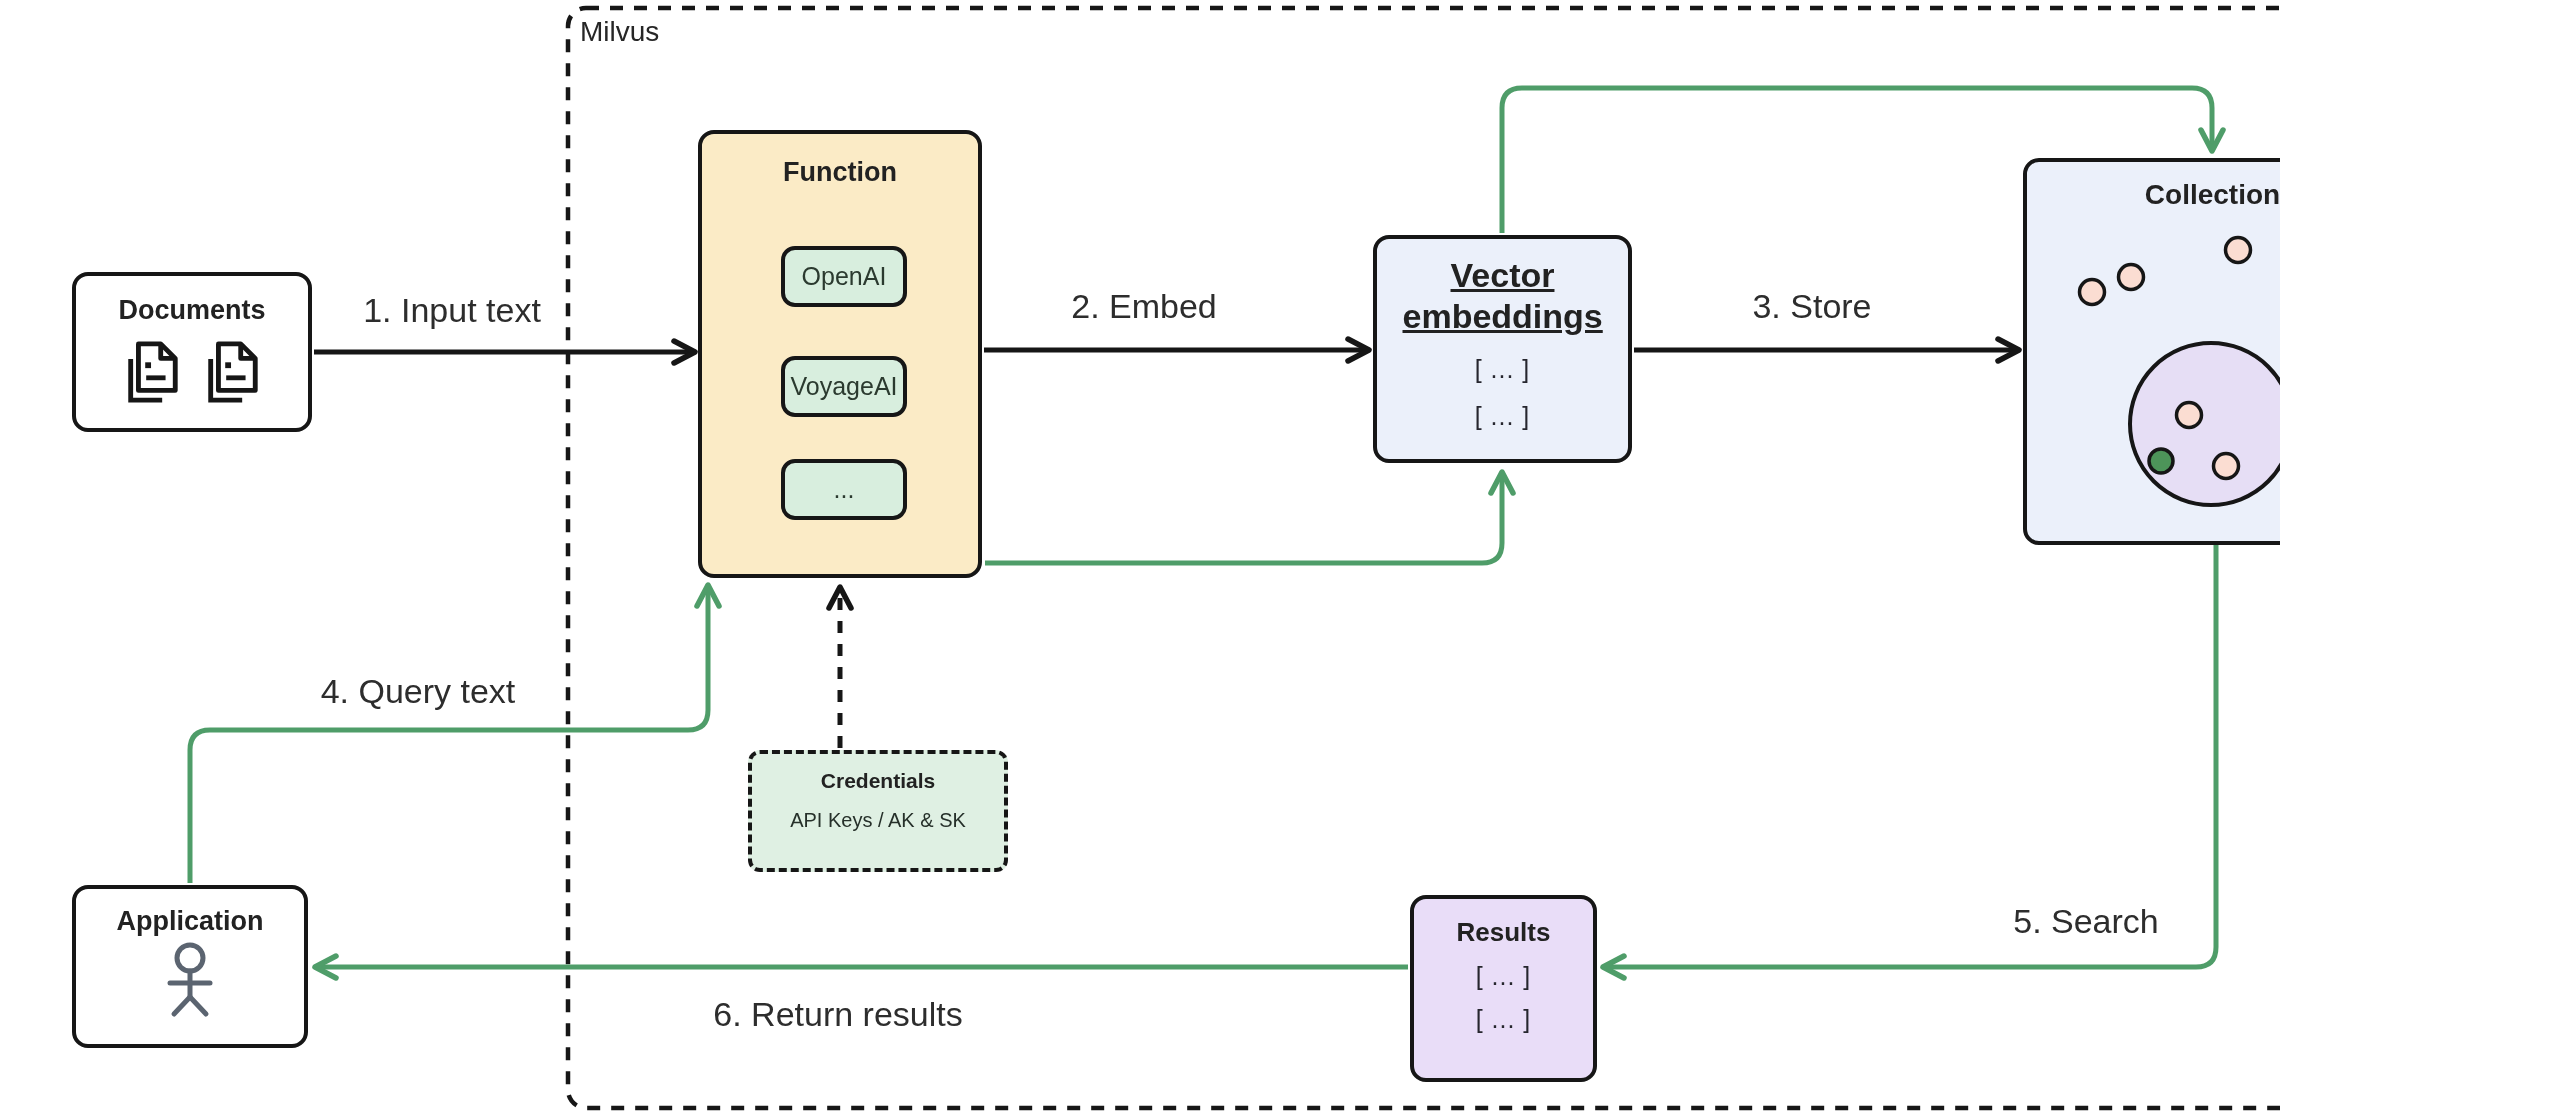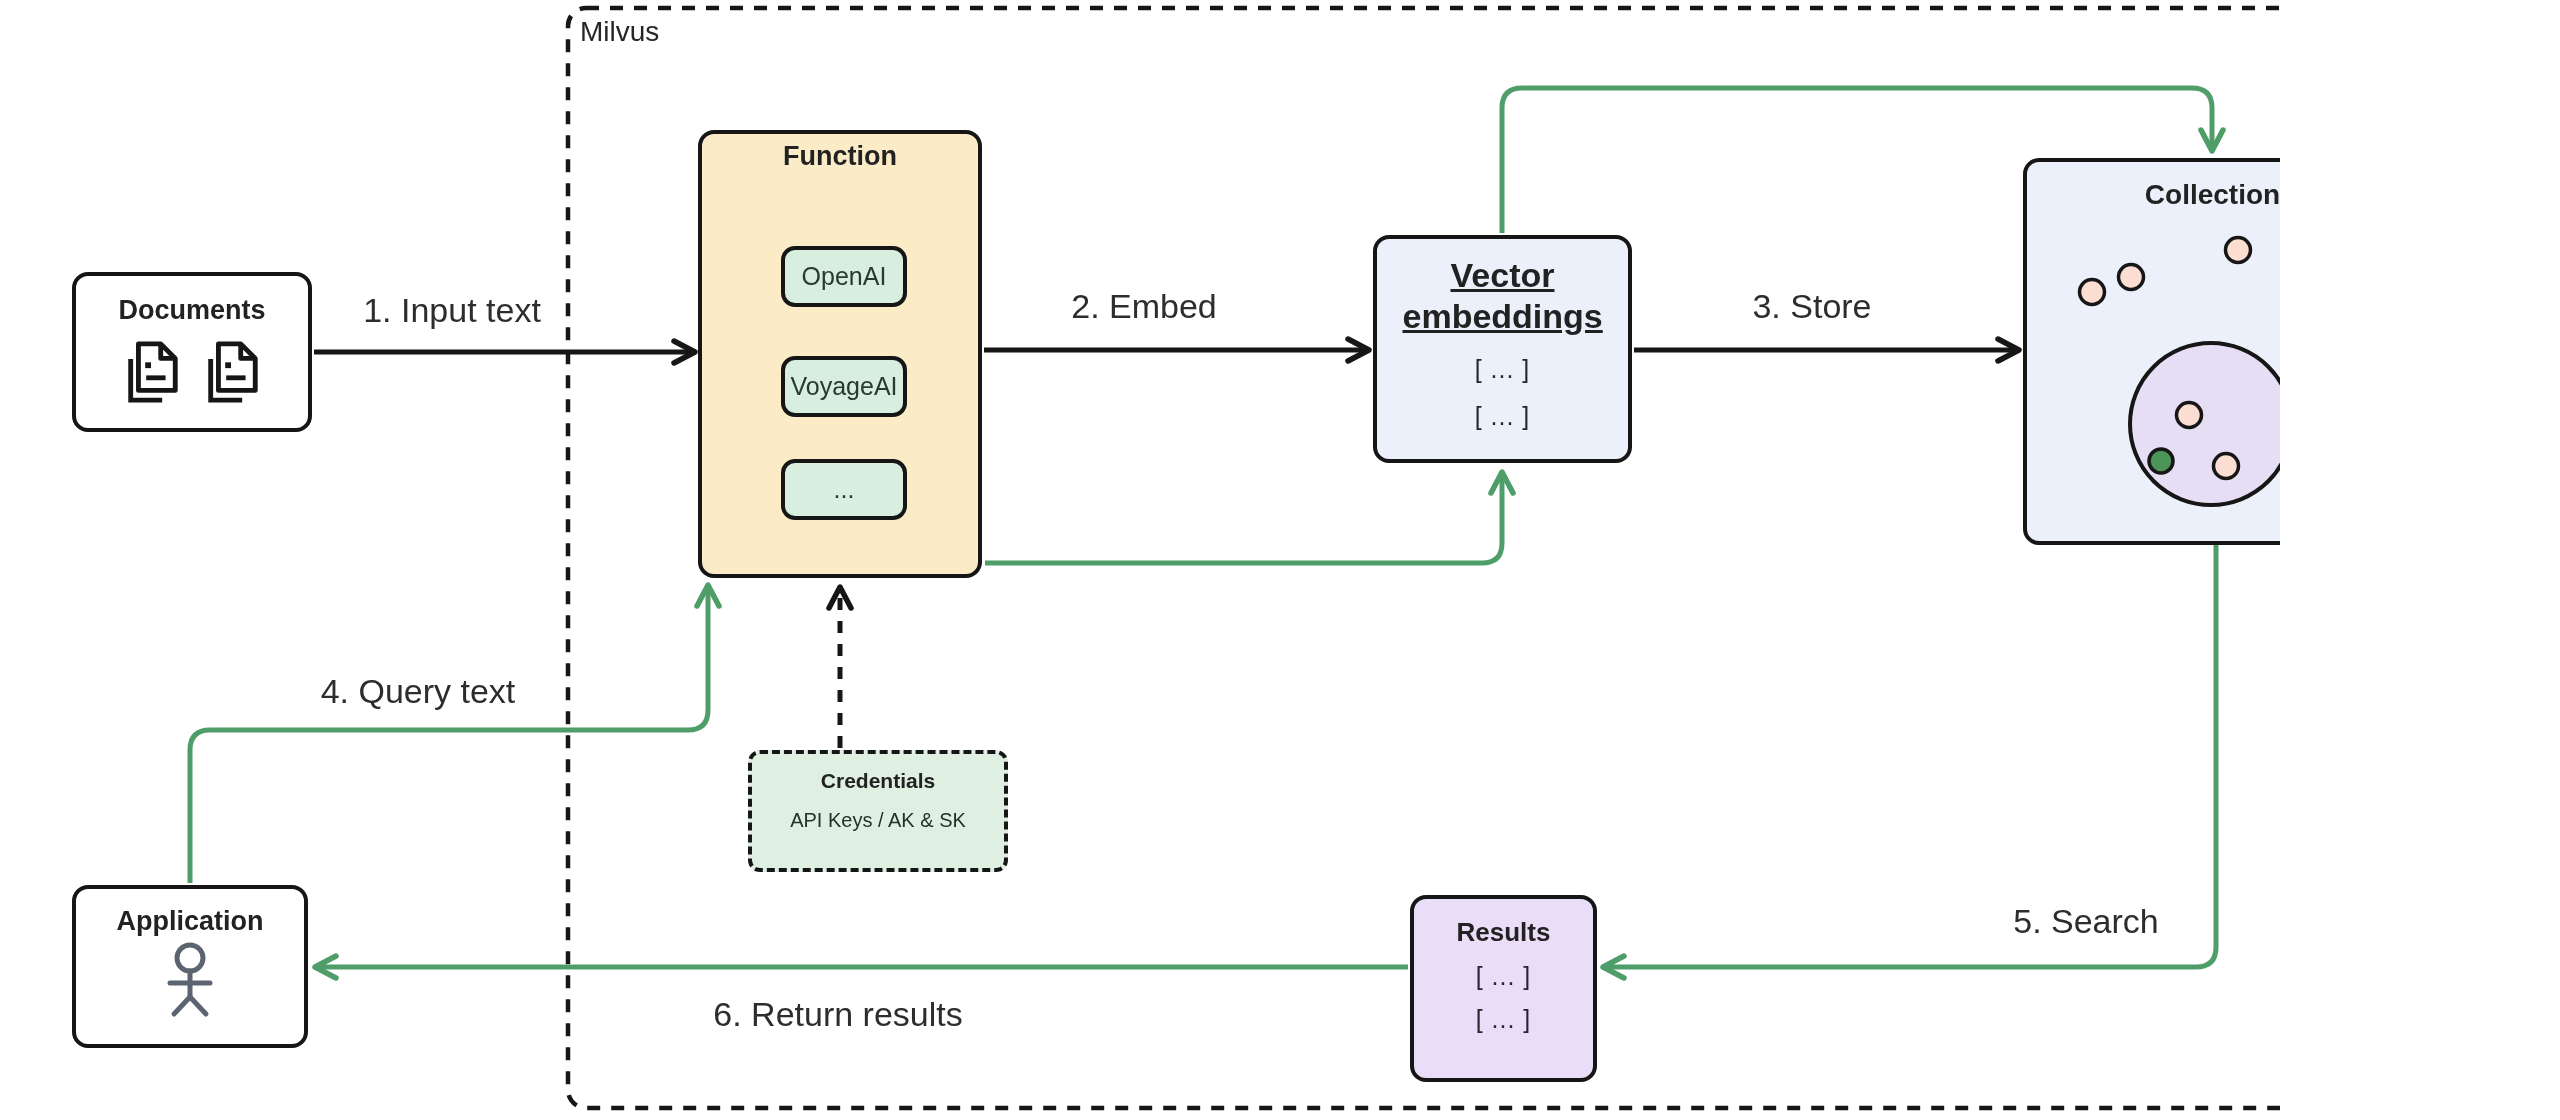--- a/index.html
+++ b/index.html
@@ -20,21 +20,21 @@
   html,body{background:#ffffff;}
   body{font-family:"Liberation Sans", sans-serif;color:var(--text);}
   #stage{position:relative;width:2280px;height:1120px;background:#ffffff;overflow:hidden;}
 
   .node{position:absolute;border:4px solid var(--line-black);border-radius:16px;background:#fff;}
   .node-title{font-weight:bold;font-size:27px;color:#222;text-align:center;line-height:1.2;}
 
   .documents{left:72px;top:272px;width:240px;height:160px;padding-top:18px;}
   .doc-icons{display:flex;justify-content:center;gap:18px;margin-top:10px;}
 
-  .function{left:698px;top:130px;width:284px;height:448px;background:var(--function-fill);padding-top:6px;}
+  .function{left:698px;top:130px;width:284px;height:448px;background:var(--function-fill);padding-top:22px;}
   .chip{position:absolute;left:79px;width:126px;height:61px;border:4px solid var(--line-black);
         border-radius:14px;background:var(--model-chip-fill);display:flex;align-items:center;justify-content:center;
         font-size:25px;color:#2b3a2f;}
   .chip.c1{top:112px;} .chip.c2{top:222px;} .chip.c3{top:325px;}
 
   .vector{left:1373px;top:235px;width:259px;height:228px;background:var(--embeddings-fill);padding-top:16px;}
   .vector .node-title{font-size:34px;width:200px;margin:0 auto;text-decoration:underline;}
   .bracket-row{font-size:25px;color:#26262e;text-align:center;margin-top:18px;letter-spacing:1px;}
 
   .collection{left:2023px;top:158px;width:379px;height:387px;background:var(--collection-fill);padding-top:16px;}

